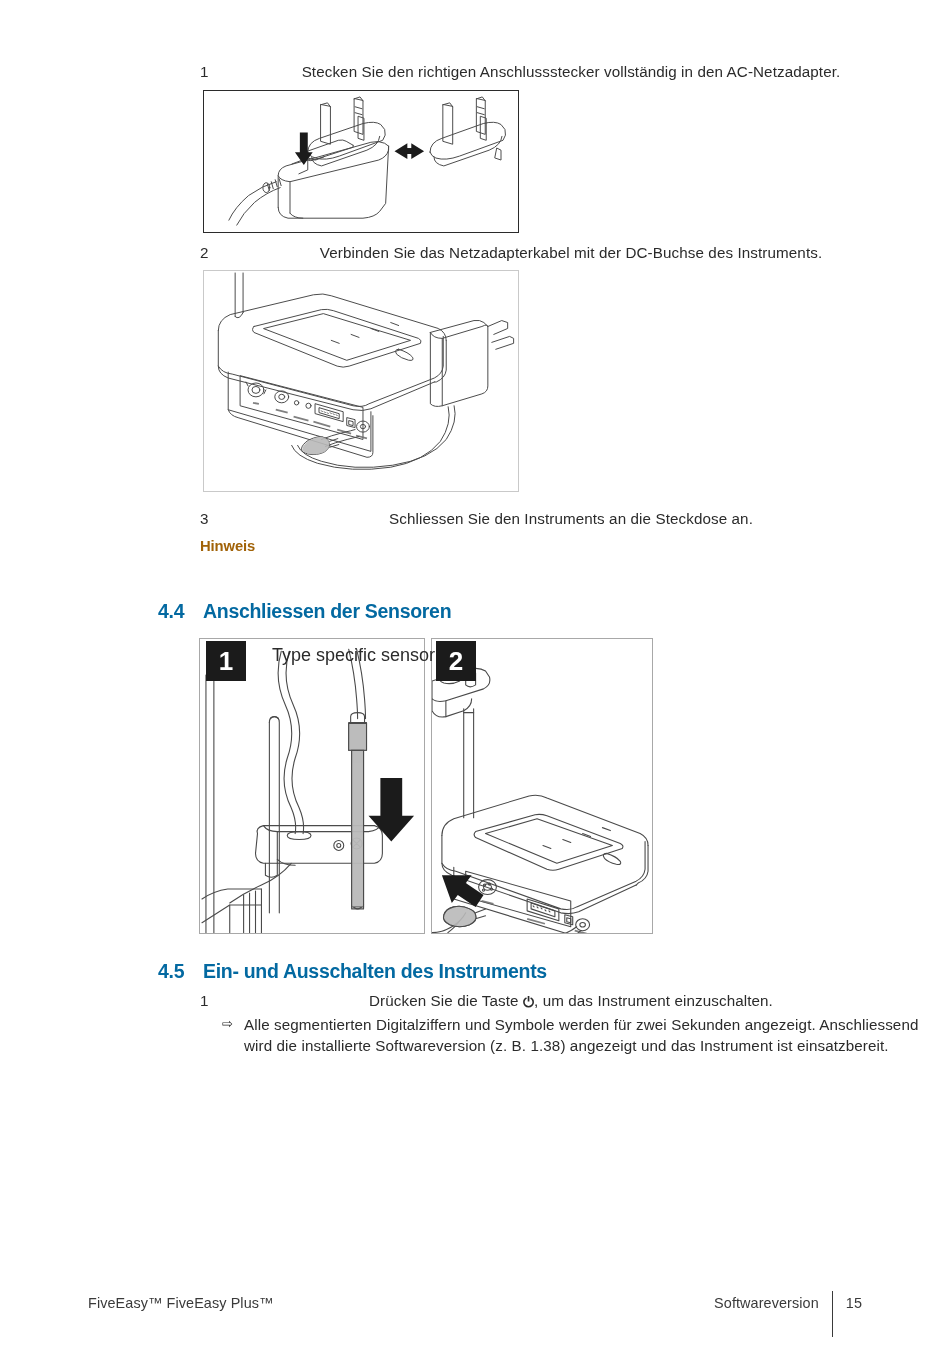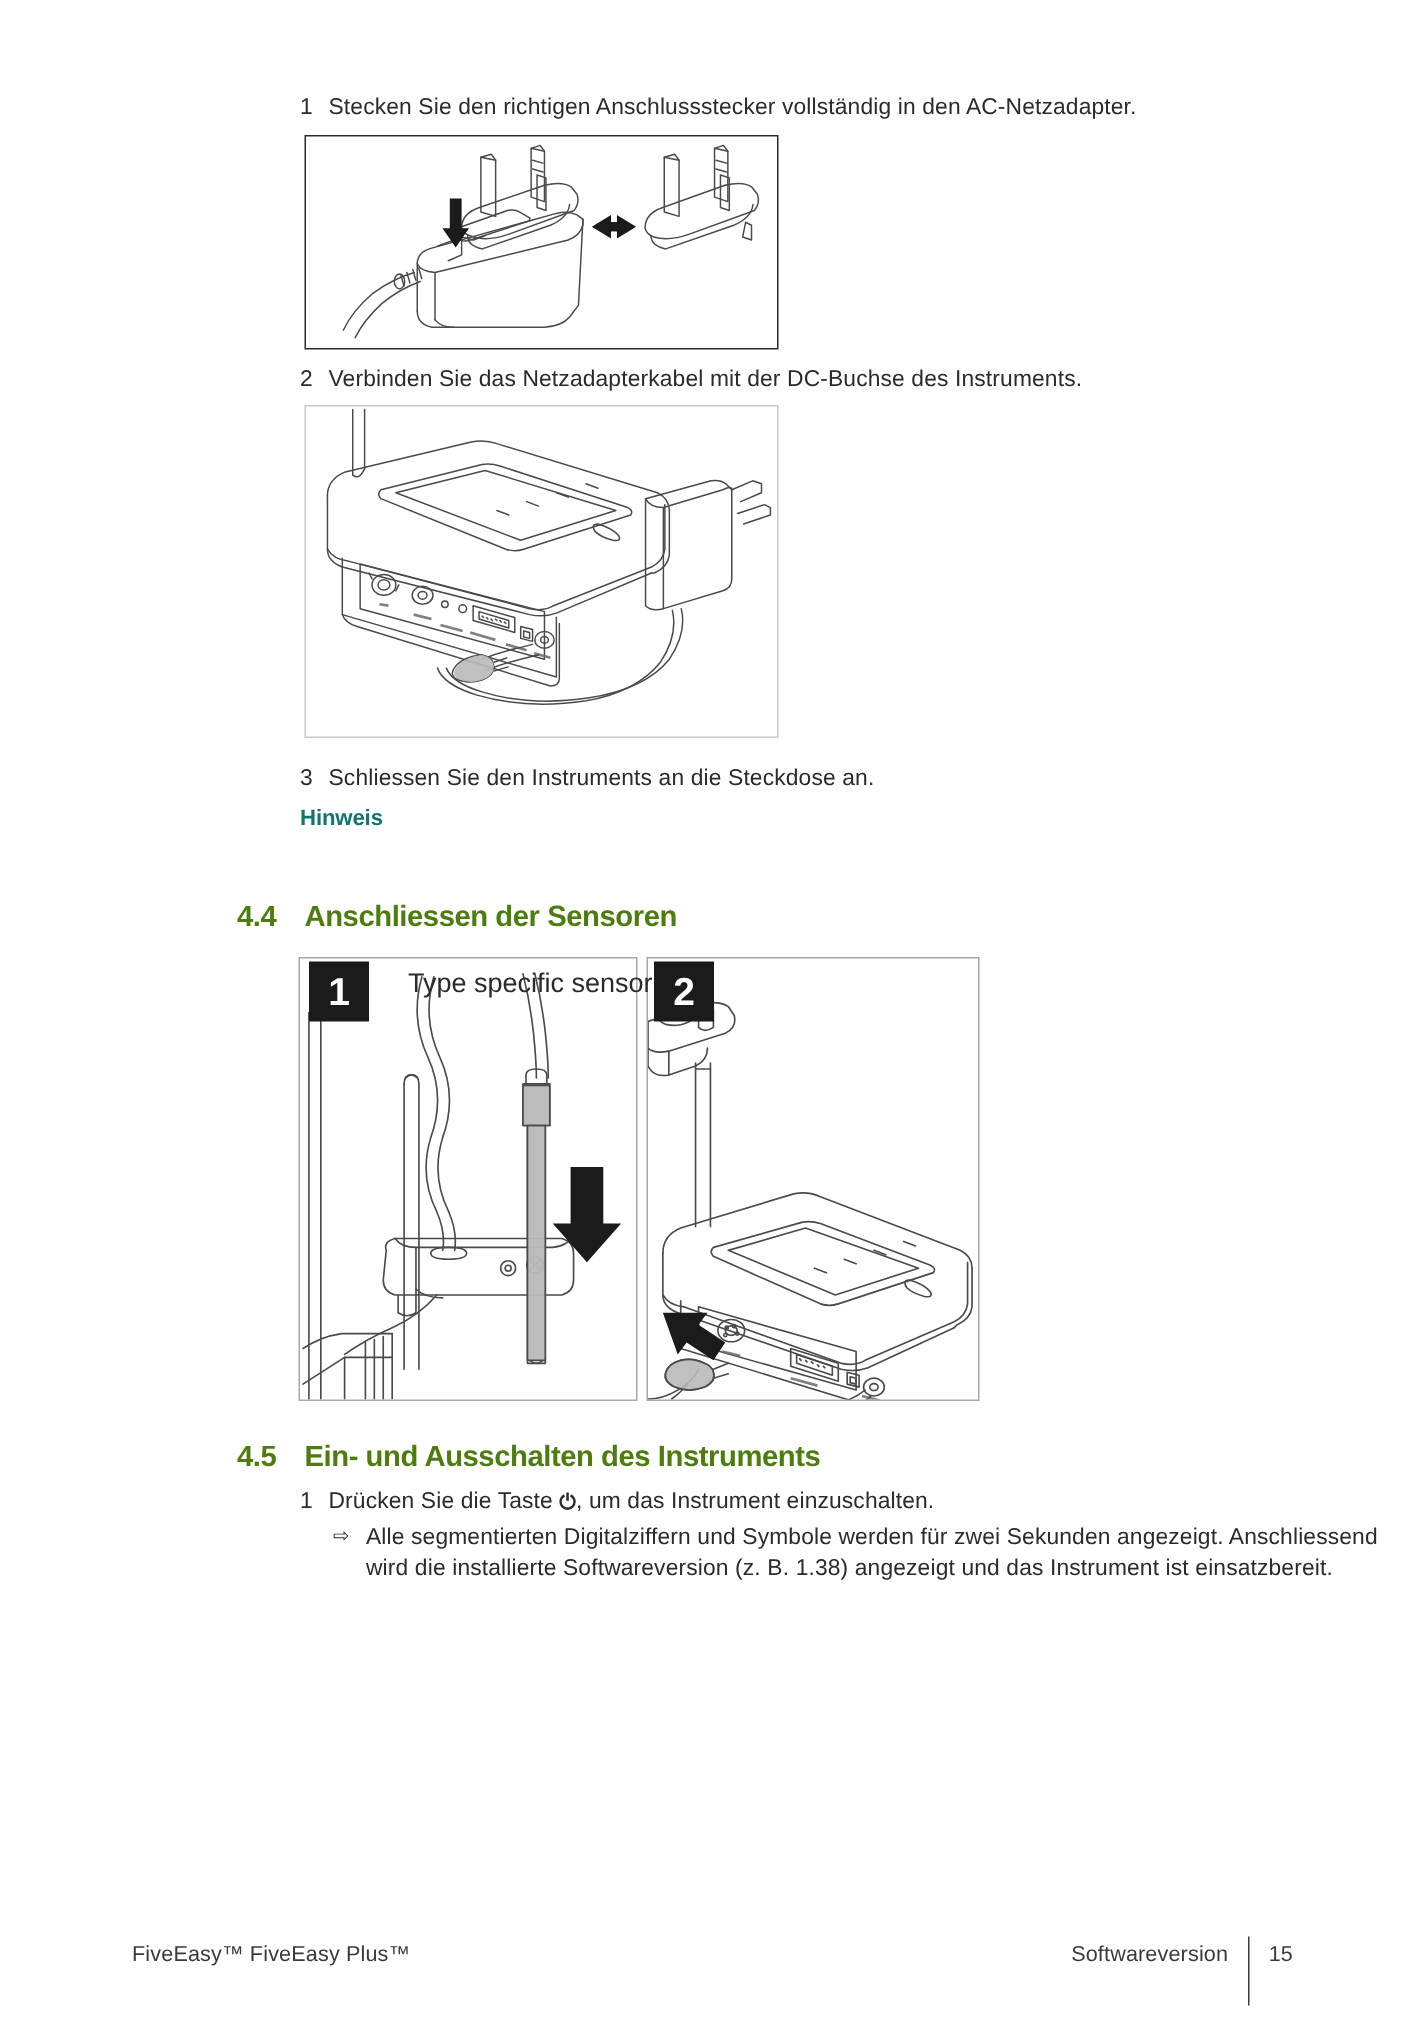--- a/index.html
+++ b/index.html
@@ -33,43 +33,44 @@
   .step .num {
     position: absolute;
     left: 0;
     top: 0;
     width: 22px;
     text-align: left;
     color: #2b2b2b;
   }
   .step .txt {
     display: block;
-    margin-left: 19px;
+    margin-left: 42px;
+    text-align: center;
   }
 
   .note-head {
     position: absolute;
     font-size: 14.8px;
     font-weight: bold;
     letter-spacing: -0.1px;
-    color: #0f766e;
+    color: #a16207;
   }
   .note-body {
     position: absolute;
     font-size: 15.2px;
     color: #2b2b2b;
     line-height: 1.35;
     letter-spacing: 0.1px;
   }
 
   .h2 {
     position: absolute;
     font-size: 19.5px;
     font-weight: bold;
-    color: #4d7c0f;
+    color: #0369a1;
     letter-spacing: -0.3px;
     white-space: nowrap;
   }
   .h2 .n {
     display: inline-block;
     width: 45px;
   }
 
   .subitem {
     position: absolute;

